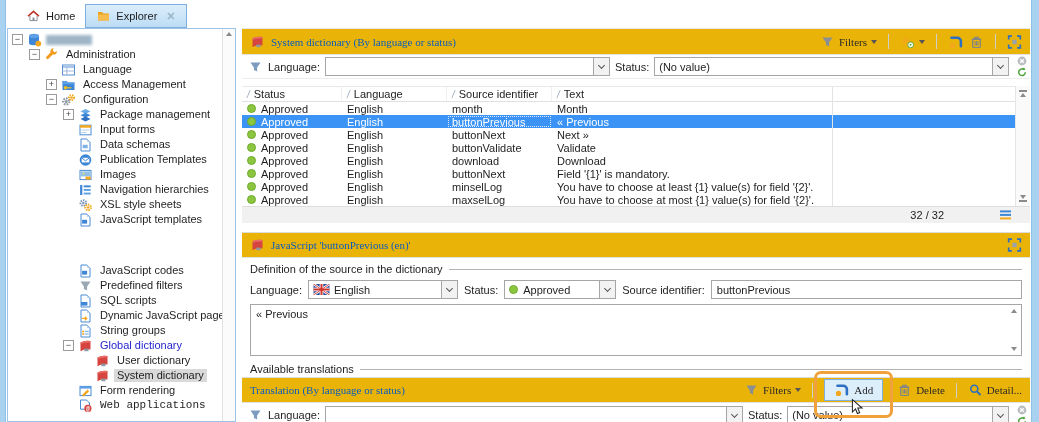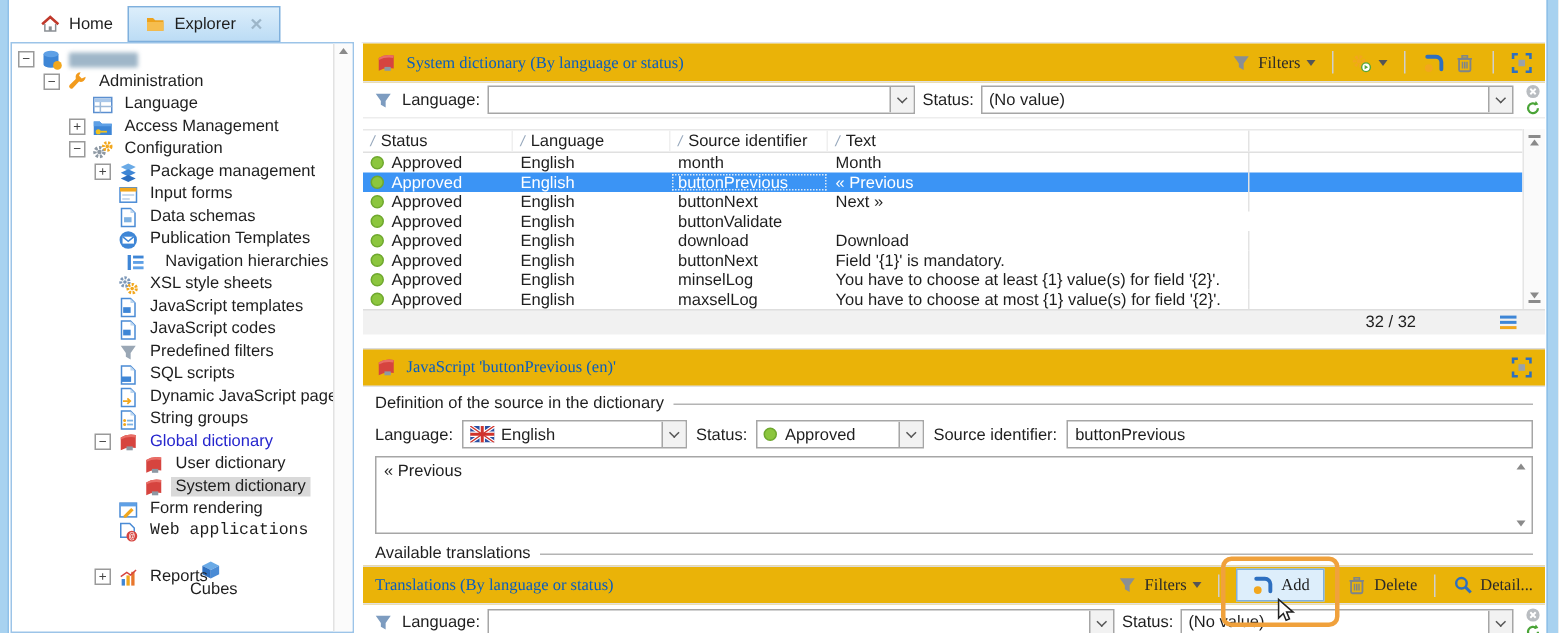--- a/index.html
+++ b/index.html
@@ -245,22 +245,34 @@
     <span class="ticon">
               <svg viewBox="0 0 14 14">
                 <circle cx="7" cy="7" r="5.8" fill="#3e86d6"></circle>
                 <rect x="3.2" y="4.8" width="7.6" height="4.6" fill="#fff"></rect>
                 <path d="M3.2 4.8 7 7.9l3.8-3.1" fill="none" stroke="#3e86d6"></path>
               </svg>
             </span>
     <span class="tlabel">Publication Templates</span>
   </div>
 
-
-  <div class="titem" style="padding-left: 55px; justify-content: space-between;">
+  <div class="titem" style="padding-left: 55px;">
+    <span class="expander" style="visibility: hidden;"></span>
+    <span class="ticon">
+              <svg viewBox="0 0 14 14">
+                <rect x="1.5" y="2.4" width="11" height="9.2" fill="#fff" stroke="#4a8bd5"></rect>
+                <rect x="2.5" y="3.4" width="9" height="5" fill="#8fc0ea"></rect>
+                <circle cx="5" cy="5.4" r="1" fill="#f6e06a"></circle>
+                <rect x="7" y="8.6" width="5.2" height="3" fill="#f2a71d"></rect>
+              </svg>
+            </span>
+    <span class="tlabel">Images</span>
+  </div>
+
+  <div class="titem" style="padding-left: 55px;">
     <span class="expander" style="visibility: hidden;"></span>
     <span class="ticon">
               <svg viewBox="0 0 14 14">
                 <rect x="1.6" y="2" width="2.2" height="10" fill="#3e86d6"></rect>
                 <rect x="5.2" y="2.4" width="7" height="1.9" fill="#3e86d6"></rect>
                 <rect x="5.2" y="6" width="7" height="1.9" fill="#5ea0e6"></rect>
                 <rect x="5.2" y="9.6" width="7" height="1.9" fill="#5ea0e6"></rect>
               </svg>
             </span>
     <span class="tlabel">Navigation hierarchies</span>
@@ -284,21 +296,21 @@
     <span class="ticon">
               <svg viewBox="0 0 14 14">
                 <path d="M2.5 1h6l3 3v9h-9z" fill="#fff" stroke="#4a8bd5"></path>
                 <path d="M8.5 1l3 3h-3z" fill="#bcd6f0"></path>
                 <rect x="3.6" y="6.8" width="5" height="3.8" fill="#3e86d6"></rect>
               </svg>
             </span>
     <span class="tlabel">JavaScript templates</span>
   </div>
 
-  <div class="titem" style="padding-left: 55px;">
+  <div class="titem" style="padding-left: 55px; margin-top: 36px;">
     <span class="expander" style="visibility: hidden;"></span>
     <span class="ticon">
               <svg viewBox="0 0 14 14">
                 <path d="M2.5 1h6l3 3v9h-9z" fill="#fff" stroke="#4a8bd5"></path>
                 <path d="M8.5 1l3 3h-3z" fill="#bcd6f0"></path>
                 <rect x="3.6" y="6.8" width="5" height="3.8" fill="#3e86d6"></rect>
               </svg>
             </span>
     <span class="tlabel">JavaScript codes</span>
   </div>
@@ -622,20 +634,23 @@
     <div class="c1">
                   <span class="dot"></span>
                   <span class="v-status">Approved</span>
                 </div>
     <div class="c2">
                   <span class="v-lang">English</span>
                 </div>
     <div class="c3">
                   <span class="v-src">buttonValidate</span>
                 </div>
+    <div class="c4">
+                  <span class="v-text">Validate</span>
+                </div>
     <div class="cfill"></div>
   </div>
 
   <div class="trow">
     <div class="c1">
                   <span class="dot"></span>
                   <span class="v-status">Approved</span>
                 </div>
     <div class="c2">
                   <span class="v-lang">English</span>
@@ -786,21 +801,21 @@
         <span class="arr-up ta-up"></span>
         <span class="arr-dn ta-dn"></span>
       </div>
 
       <div class="grouprow">
         <span>Available translations</span>
         <span class="rule"></span>
       </div>
 
       <div class="phead bt">
-        <span class="ptitle">Translations (By language or status)</span>
+        <span class="ptitle">Translation (By language or status)</span>
         <span class="spacer"></span>
         <span class="tbtn">
           <span class="icon14">
               <svg viewBox="0 0 14 14">
                 <path d="M2 2.5h10L8.6 7.4v4.2l-3.2-1.7V7.4z" fill="#8a8f94"></path>
               </svg>
             </span>
           <span>Filters</span>
           <span class="caret"></span>
         </span>

